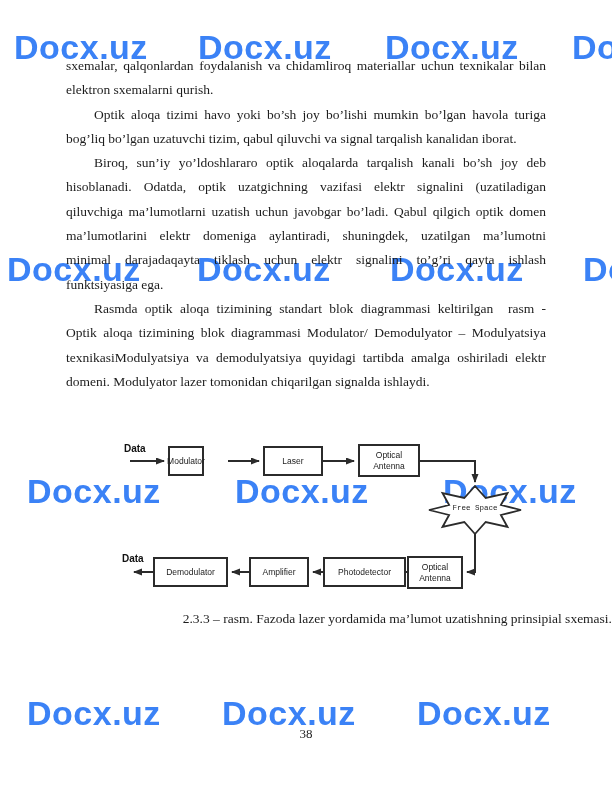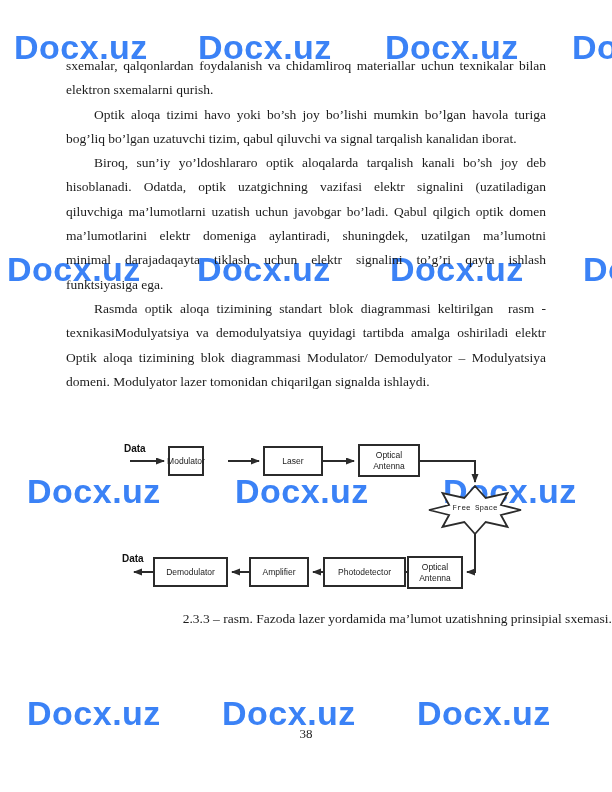--- a/index.html
+++ b/index.html
@@ -58,22 +58,22 @@
     <div class="line last">elektron sxemalarni qurish.</div>
     <div class="line indent">Optik aloqa tizimi havo yoki bo’sh joy bo’lishi mumkin bo’lgan havola turiga</div>
     <div class="line last">bog’liq bo’lgan uzatuvchi tizim, qabul qiluvchi va signal tarqalish kanalidan iborat.</div>
     <div class="line indent">Biroq, sun’iy yo’ldoshlararo optik aloqalarda tarqalish kanali bo’sh joy deb</div>
     <div class="line">hisoblanadi. Odatda, optik uzatgichning vazifasi elektr signalini (uzatiladigan</div>
     <div class="line">qiluvchiga ma’lumotlarni uzatish uchun javobgar bo’ladi. Qabul qilgich optik domen</div>
     <div class="line">ma’lumotlarini elektr domeniga aylantiradi, shuningdek, uzatilgan ma’lumotni</div>
     <div class="line">minimal darajadaqayta tiklash uchun elektr signalini to’g’ri qayta ishlash</div>
     <div class="line last">funktsiyasiga ega.</div>
     <div class="line indent">Rasmda optik aloqa tizimining standart blok diagrammasi keltirilgan&nbsp; rasm -</div>
+    <div class="line">Optik aloqa tizimining blok diagrammasi Modulator/ Demodulyator – Modulyatsiya</div>
     <div class="line">texnikasiModulyatsiya va demodulyatsiya quyidagi tartibda amalga oshiriladi elektr</div>
-    <div class="line">Optik aloqa tizimining blok diagrammasi Modulator/ Demodulyator – Modulyatsiya</div>
     <div class="line last">domeni. Modulyator lazer tomonidan chiqarilgan signalda ishlaydi.</div>
   </div>
 
   <svg class="diagram-svg" width="440" height="165" viewBox="0 0 440 165">
     <defs>
       <marker id="ah" markerWidth="10" markerHeight="8" refX="8" refY="3.5" orient="auto" markerUnits="userSpaceOnUse">
         <path d="M0,0 L9,3.5 L0,7 z" fill="#2b2b2b"></path>
       </marker>
     </defs>
     <g stroke="#2b2b2b" stroke-width="2" fill="none">

